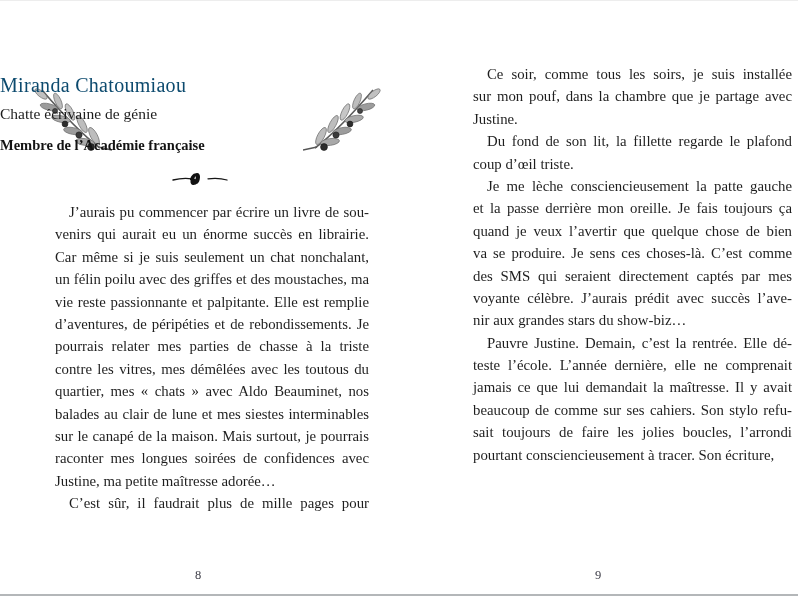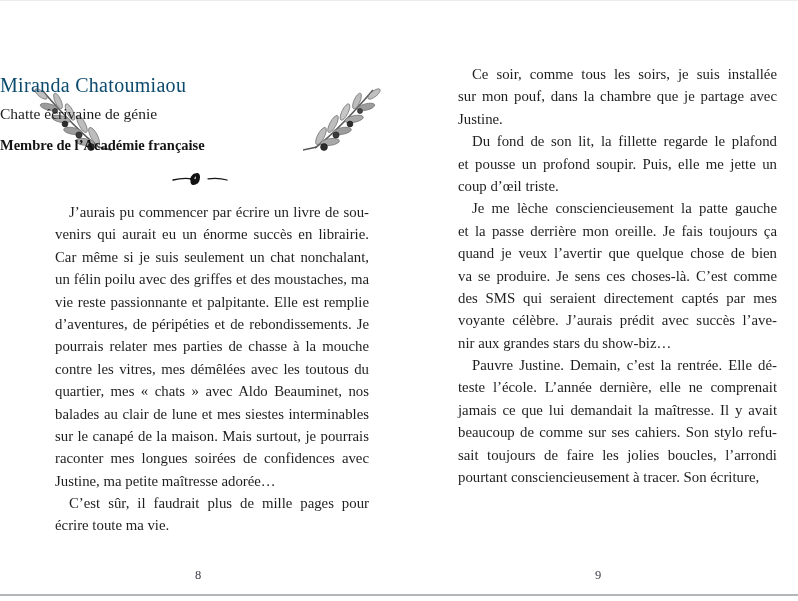--- a/index.html
+++ b/index.html
@@ -41,21 +41,21 @@
   .branch-right { left: 303px; }
   .divider {
     position: absolute; left: 171px; top: 170px; width: 58px; height: 18px;
   }
   
   .text-col {
     position: absolute;
     font-size: 14.8px; line-height: 22.4px; color: #1e1e1e;
   }
   .text-col-left  { left: 55px;  top: 201px; width: 314px; }
-  .text-col-right { left: 458px; top: 63px;  width: 319px; }
+  .text-col-right { left: 473px; top: 63px;  width: 319px; }
   .tline {
     text-align: justify;
     text-align-last: justify;
     -moz-text-align-last: justify;
     white-space: normal;
     height: 22.4px; overflow: visible;
   }
   .tline.indent { text-indent: 14px; }
   .tline.last { text-align-last: left; -moz-text-align-last: left; }
   
@@ -124,41 +124,39 @@
     <path d="M37 8.8 C 44 8, 50 8.2, 56 10" stroke="#161616" stroke-width="1.3" fill="none" stroke-linecap="round"></path>
   </svg>
 
   <div class="text-col text-col-left">
       <div class="tline indent">J’aurais pu commencer par écrire un livre de sou-</div>
       <div class="tline">venirs qui aurait eu un énorme succès en librairie.</div>
       <div class="tline">Car même si je suis seulement un chat nonchalant,</div>
       <div class="tline">un félin poilu avec des griffes et des moustaches, ma</div>
       <div class="tline">vie reste passionnante et palpitante. Elle est remplie</div>
       <div class="tline">d’aventures, de péripéties et de rebondissements. Je</div>
-      <div class="tline">pourrais relater mes parties de chasse à la mouche</div>
+      <div class="tline">pourrais relater mes parties de chasse à la triste</div>
       <div class="tline">contre les vitres, mes démêlées avec les toutous du</div>
       <div class="tline">quartier, mes « chats » avec Aldo Beauminet, nos</div>
       <div class="tline">balades au clair de lune et mes siestes interminables</div>
       <div class="tline">sur le canapé de la maison. Mais surtout, je pourrais</div>
       <div class="tline">raconter mes longues soirées de confidences avec</div>
       <div class="tline last">Justine, ma petite maîtresse adorée…</div>
       <div class="tline indent">C’est sûr, il faudrait plus de mille pages pour</div>
-      <div class="tline last">écrire toute ma vie.</div>
     </div>
 
   <div class="page-number page-number-left">8</div>
 </div>
 
 <div>
   <div class="text-col text-col-right">
       <div class="tline indent">Ce soir, comme tous les soirs, je suis installée</div>
       <div class="tline">sur mon pouf, dans la chambre que je partage avec</div>
       <div class="tline last">Justine.</div>
       <div class="tline indent">Du fond de son lit, la fillette regarde le plafond</div>
-      <div class="tline">et pousse un profond soupir. Puis, elle me jette un</div>
       <div class="tline last">coup d’œil triste.</div>
       <div class="tline indent">Je me lèche consciencieusement la patte gauche</div>
       <div class="tline">et la passe derrière mon oreille. Je fais toujours ça</div>
       <div class="tline">quand je veux l’avertir que quelque chose de bien</div>
       <div class="tline">va se produire. Je sens ces choses-là. C’est comme</div>
       <div class="tline">des SMS qui seraient directement captés par mes</div>
       <div class="tline">voyante célèbre. J’aurais prédit avec succès l’ave-</div>
       <div class="tline last">nir aux grandes stars du show-biz…</div>
       <div class="tline indent">Pauvre Justine. Demain, c’est la rentrée. Elle dé-</div>
       <div class="tline">teste l’école. L’année dernière, elle ne comprenait</div>

